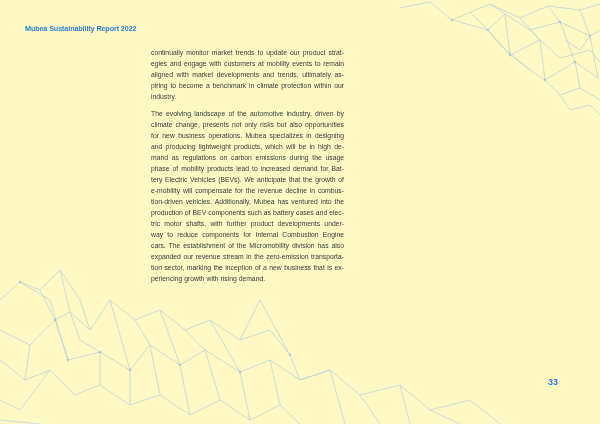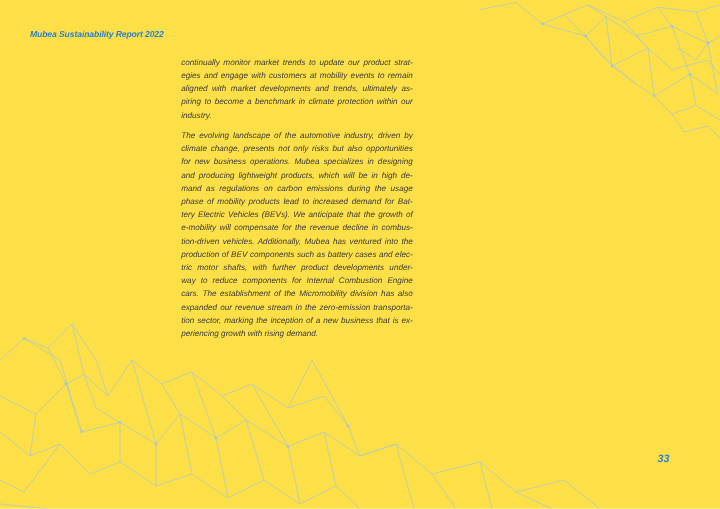--- a/index.html
+++ b/index.html
@@ -11,22 +11,21 @@
     width: 600px;
     height: 424px;
     position: relative;
     overflow: hidden;
     font-family: "Liberation Sans", "DejaVu Sans", sans-serif;
   }
   .page {
     position: absolute;
     left: 0; top: 0;
     width: 600px; height: 424px;
-    background: #fde047;
-    font-style: italic;
+    background: #fef9c3;
   }
   .network {
     position: absolute;
     left: 0; top: 0;
     width: 600px; height: 424px;
     pointer-events: none;
   }
   .header-title {
     position: absolute;
     left: 25px;

